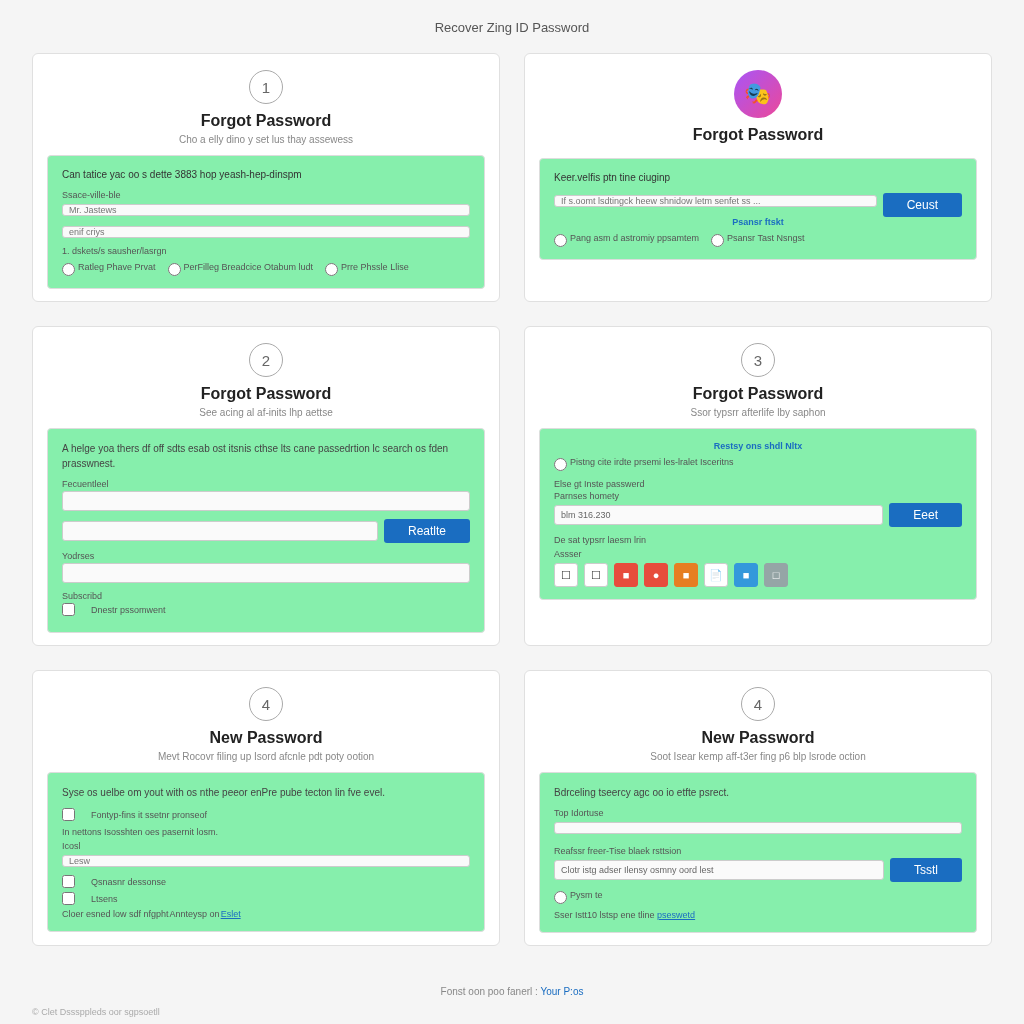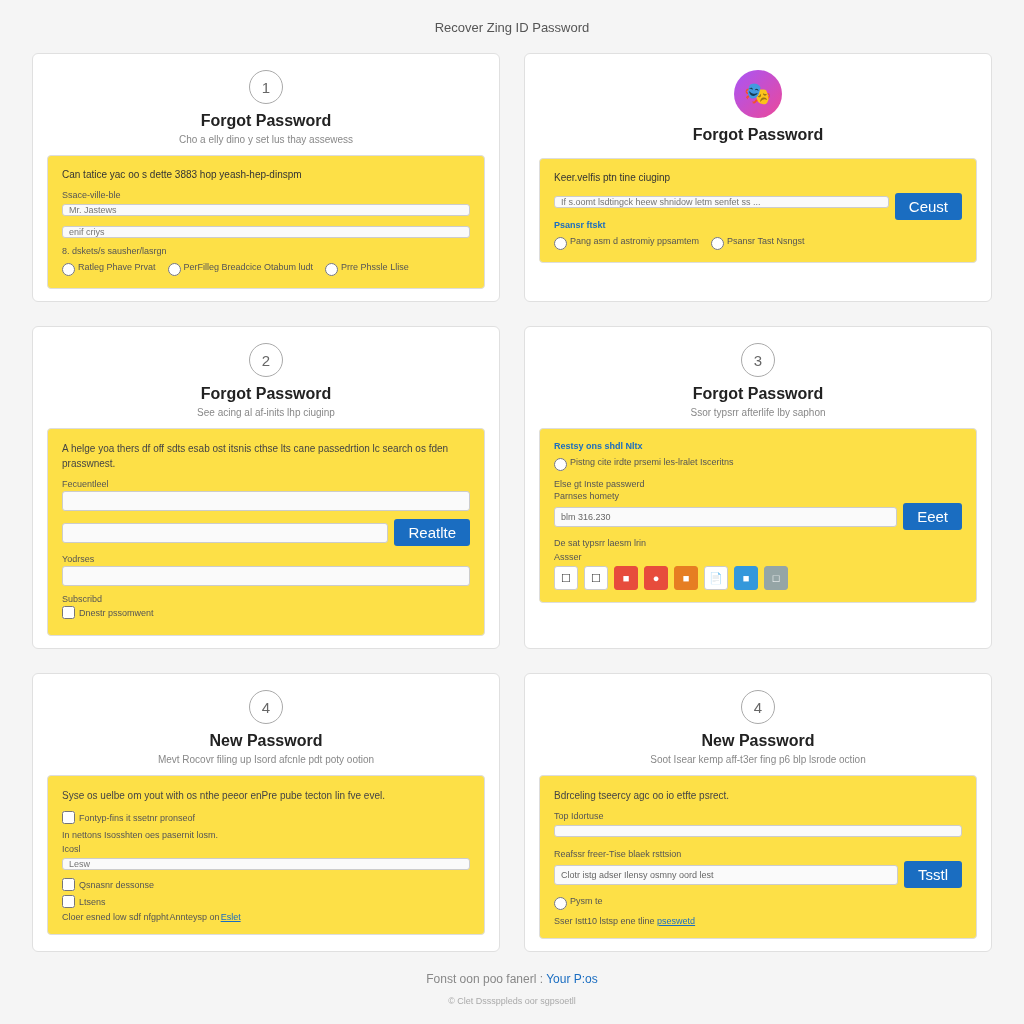--- a/index.html
+++ b/index.html
@@ -62,21 +62,21 @@
       height: 48px;
       margin: 0 auto 8px;
       border-radius: 50%;
       background: linear-gradient(135deg, #a855f7, #ec4899);
       display: flex;
       align-items: center;
       justify-content: center;
       font-size: 22px;
     }
     .form-card {
-      background: #fde047;
+      background: #86efac;
       border: 1px solid #ddd;
       border-radius: 4px;
       padding: 12px 14px;
       margin: 0 14px;
     }
     .form-card-title {
       font-size: 10px;
       color: #333;
       margin-bottom: 8px;
       line-height: 1.4;
@@ -110,29 +110,30 @@
       gap: 3px;
       font-size: 9px;
       color: #555;
     }
     .radio-item input { margin-top: 1px; }
     .btn-primary {
       background: #1a6dc1;
       color: #fff;
       border: none;
       border-radius: 3px;
-      padding: 5px 14px;
-      font-size: 15px;
+      padding: 5px 24px;
+      font-size: 12px;
       cursor: pointer;
     }
     .section-divider {
       font-size: 9px;
       color: #1a6dc1;
       font-weight: bold;
       margin-bottom: 6px;
+      text-align: center;
     }
     .select-input {
       width: 100%;
       border: 1px solid #ccc;
       border-radius: 3px;
       padding: 4px 6px;
       font-size: 9px;
       color: #666;
       background: #fafafa;
       margin-bottom: 8px;
@@ -142,21 +143,21 @@
     .inline-row {
       display: flex;
       gap: 6px;
       align-items: center;
       margin-bottom: 8px;
     }
     .inline-row .select-input { margin-bottom: 0; flex: 1; }
     .checkbox-item {
       display: flex;
       align-items: center;
-      gap: 4px;
+      gap: 16px;
       font-size: 9px;
       color: #555;
       margin-bottom: 4px;
     }
     .icon-row {
       display: flex;
       gap: 6px;
       flex-wrap: wrap;
       margin-top: 4px;
     }
@@ -182,30 +183,30 @@
       margin-bottom: 4px;
     }
     .panel-body-text {
       font-size: 10px;
       color: #444;
       margin-bottom: 8px;
       line-height: 1.5;
     }
     .footer-bar {
       text-align: center;
-      margin-top: 20px;
-      font-size: 12px;
+      margin-top: 40px;
+      font-size: 10px;
       color: #888;
     }
     .footer-bar a {
       color: #1a6dc1;
       text-decoration: none;
     }
     .footer-bottom {
-      text-align: center;
+      text-align: left;
       margin-top: 10px;
       font-size: 9px;
       color: #aaa;
       max-width: 960px;
       margin-left: auto;
       margin-right: auto;
     }
     .inline-send-row {
       display: flex;
       align-items: center;
@@ -224,21 +225,21 @@
     <div class="panel-header">
       <div class="step-circle">1</div>
       <div class="panel-title">Forgot Password</div>
       <div class="panel-subtitle">Cho a elly dino y set lus thay assewess</div>
     </div>
     <div class="form-card">
       <div class="form-card-title">Can tatice yac oo s dette 3883 hop yeash-hep-dinspm</div>
       <label class="form-label">Ssace-ville-ble</label>
       <input class="form-input" type="text" placeholder="Mr. Jastews" style="">
       <input class="form-input" type="text" placeholder="enif criys" style="">
-      <div class="form-label">8. dskets/s sausher/lasrgn</div>
+      <div class="form-label">1. dskets/s sausher/lasrgn</div>
       <div class="radio-group">
         <label class="radio-item">
           <input type="radio" name="r1" style="">
           <span>Ratleg Phave Prvat</span>
         </label>
         <label class="radio-item">
           <input type="radio" name="r1" style="">
           <span>PerFilleg Breadcice Otabum ludt</span>
         </label>
         <label class="radio-item">
@@ -271,21 +272,21 @@
           <span>Psansr Tast Nsngst</span>
         </label>
       </div>
     </div>
   </div>
 
   <div class="panel">
     <div class="panel-header">
       <div class="step-circle">2</div>
       <div class="panel-title">Forgot Password</div>
-      <div class="panel-subtitle">See acing al af-inits lhp ciuginp</div>
+      <div class="panel-subtitle">See acing al af-inits lhp aettse</div>
     </div>
     <div class="form-card">
       <div class="panel-body-text">A helge yoa thers df off sdts esab ost itsnis cthse lts cane passedrtion lc search os fden prasswnest.</div>
       <label class="form-label">Fecuentleel</label>
       <select class="select-input">
         <option></option>
       </select>
       <div class="inline-row">
         <select class="select-input" style="margin-bottom:0">
           <option></option>

